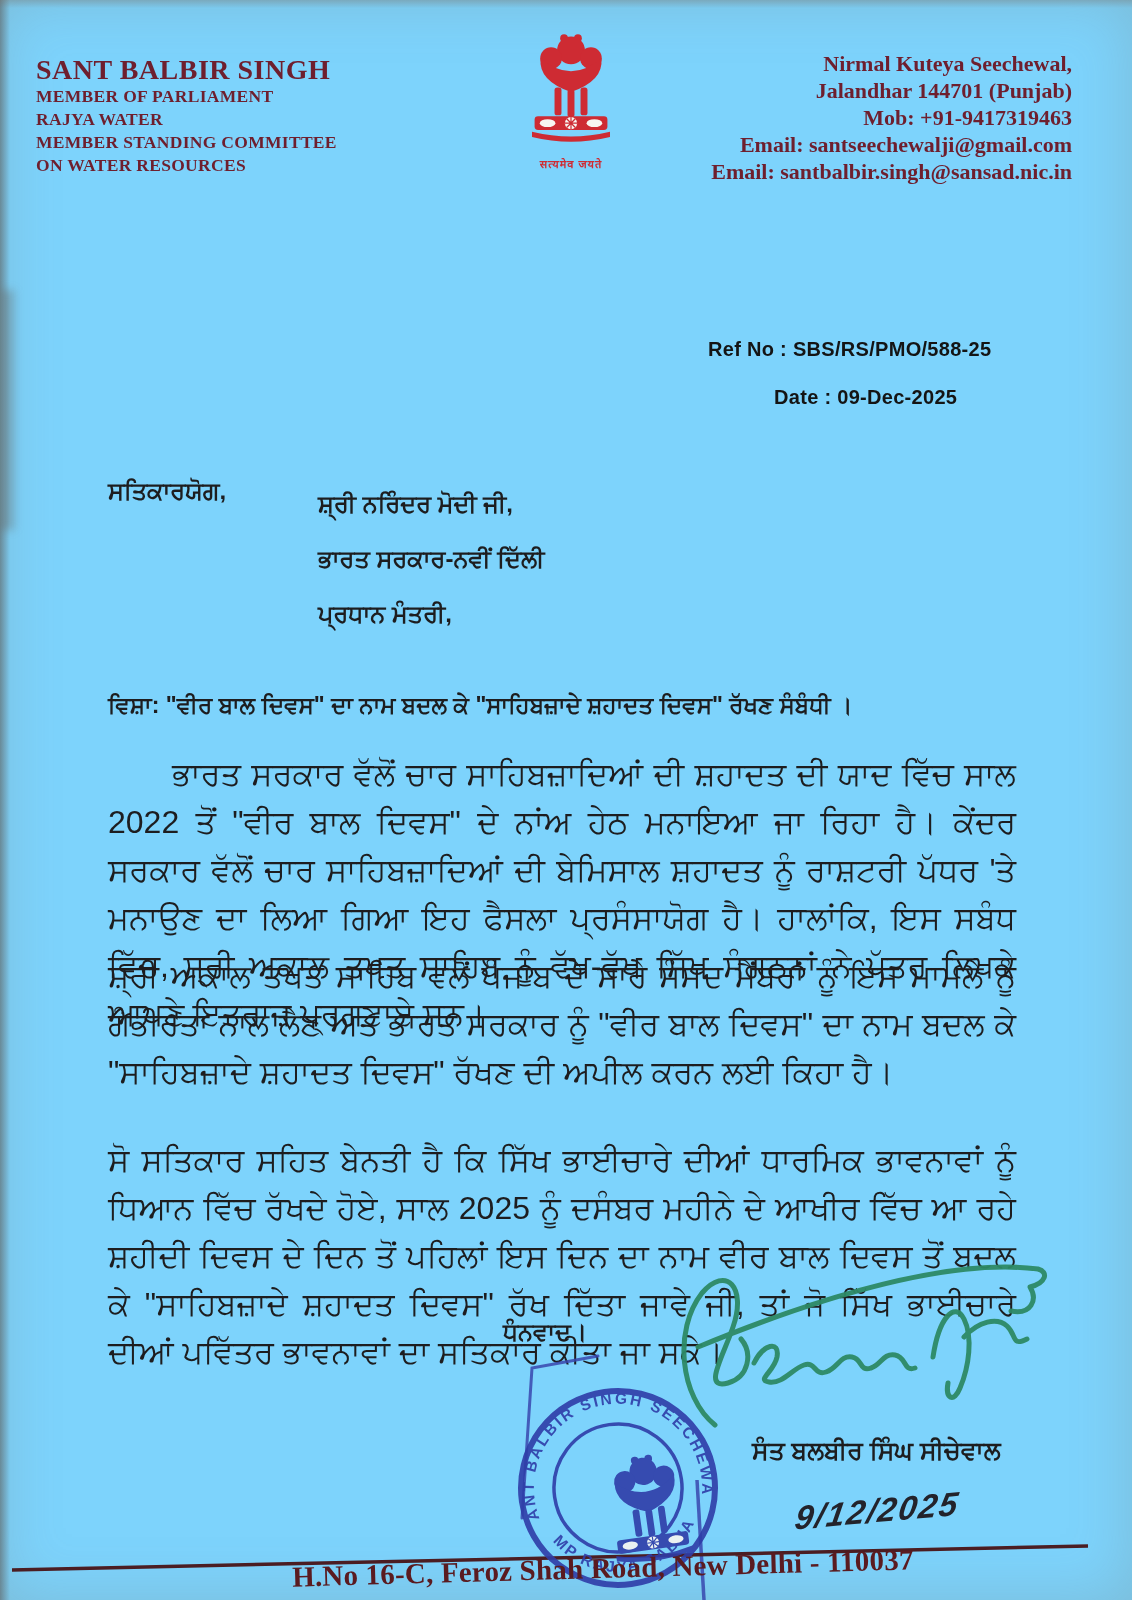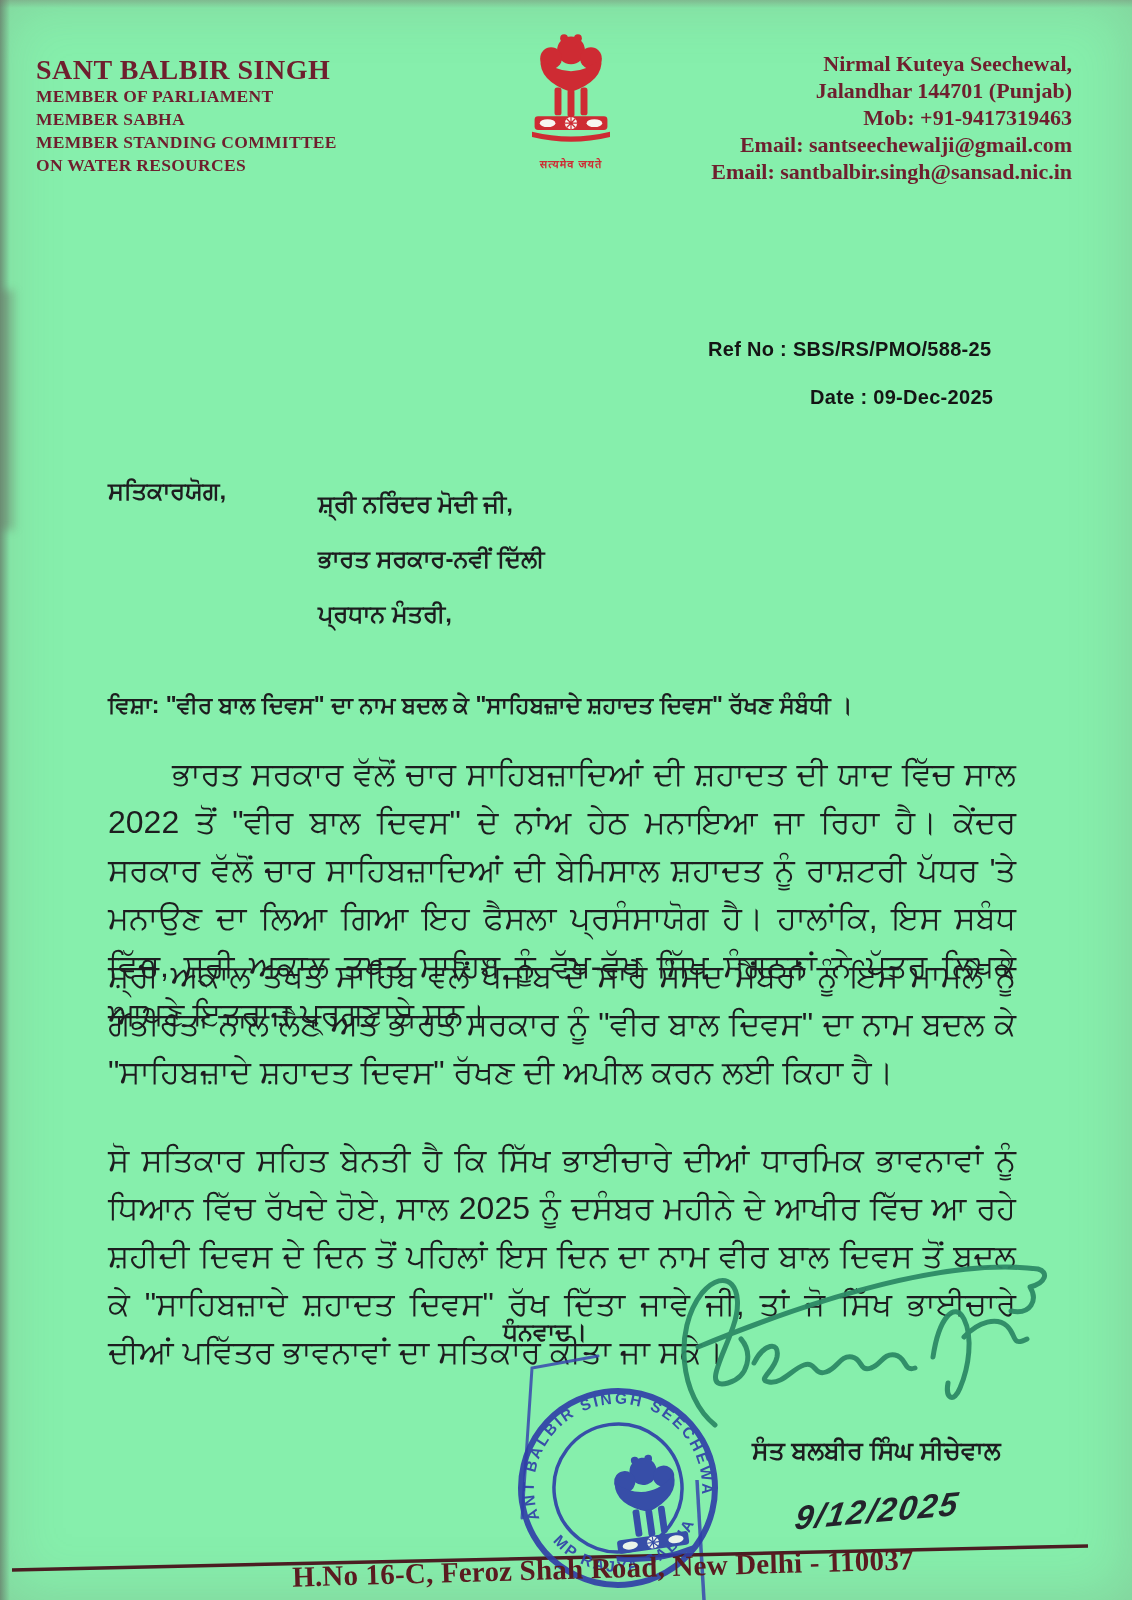--- a/index.html
+++ b/index.html
@@ -1,18 +1,18 @@
 <!DOCTYPE html>
 <html><head>
 <meta charset="utf-8">
 <style>
   html,body{margin:0;padding:0;background:#dfddd8;}
   .page{
     position:relative;width:1132px;height:1600px;margin:0 auto;
-    background:#86efac;overflow:hidden;
+    background:#7dd3fc;overflow:hidden;
     font-family:"Liberation Sans","DejaVu Sans",sans-serif;
     box-shadow:inset 0 0 60px rgba(120,115,105,.25);
   }
   
   .edge-left{position:absolute;left:0;top:0;width:10px;height:100%;
     background:linear-gradient(to right,rgba(90,88,85,.55),rgba(90,88,85,0));z-index:1;}
   .edge-top{position:absolute;left:0;top:0;width:100%;height:8px;
     background:linear-gradient(to bottom,rgba(120,115,108,.35),rgba(120,115,108,0));z-index:1;}
   .smudge{position:absolute;left:0;top:290px;width:14px;height:240px;
     background:rgba(100,96,92,.35);filter:blur(4px);z-index:1;}
@@ -25,21 +25,21 @@
   .emblem-wrap{position:absolute;left:515px;top:16px;width:112px;text-align:center;z-index:2;color:#ce2b33;}
   .emblem-wrap svg.main{width:104px;height:138px;display:block;margin:0 auto;}
   .emblem-motto{font-size:11px;color:#ce2b33;font-weight:bold;margin-top:2px;letter-spacing:1px;}
 
   .hdr-right{position:absolute;right:60px;top:50px;text-align:right;color:#6e1f2e;
     font-family:"Liberation Serif","DejaVu Serif",serif;font-weight:bold;
     font-size:22px;line-height:27px;z-index:2;}
 
   .ref-block{position:absolute;left:708px;top:338px;color:#141414;font-weight:bold;
     font-size:20px;letter-spacing:.3px;z-index:2;}
-  .ref-date{margin-top:25px;margin-left:102px;}
+  .ref-date{margin-top:25px;margin-left:66px;}
 
   .gurmukhi{color:#1d1d1f;}
   .salutation{position:absolute;left:108px;top:432px;font-size:24px;font-weight:600;z-index:2;margin-top:45px;}
   .recipient{position:absolute;left:318px;top:476px;font-size:24px;font-weight:600;line-height:55px;z-index:2;}
   .subject{position:absolute;left:108px;top:692px;width:912px;font-size:23px;font-weight:bold;z-index:2;}
   .para{position:absolute;left:108px;width:908px;font-size:32px;line-height:48px;
     text-align:justify;z-index:2;}
   .para1{top:750px;text-indent:64px;}
   .para2{top:952px;}
   .para3{top:1136px;}
@@ -88,21 +88,21 @@
 </svg>
 
 <div class="page">
   <div class="edge-left"></div>
   <div class="edge-top"></div>
   <div class="smudge"></div>
 
   <div class="hdr-left">
     <div class="name">SANT BALBIR SINGH</div>
     <div class="sub">MEMBER OF PARLIAMENT</div>
-    <div class="sub">MEMBER SABHA</div>
+    <div class="sub">RAJYA WATER</div>
     <div class="sub">MEMBER STANDING COMMITTEE</div>
     <div class="sub">ON WATER RESOURCES</div>
   </div>
 
   <div class="emblem-wrap">
     <svg class="main" viewBox="0 0 120 134">
       <use href="#emblem-shape"></use>
     </svg>
     <div class="emblem-motto">सत्यमेव जयते</div>
   </div>

